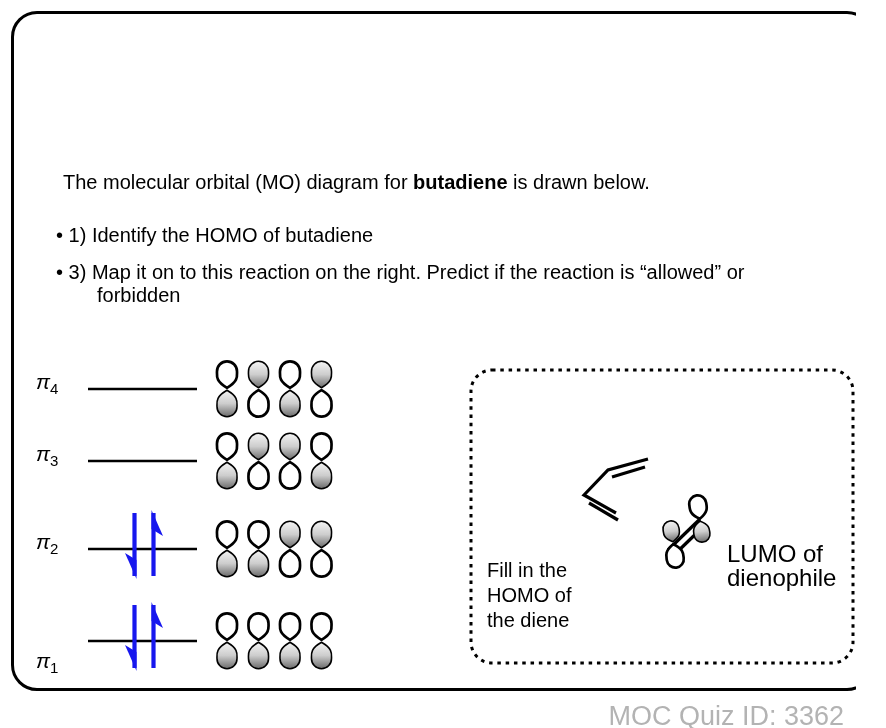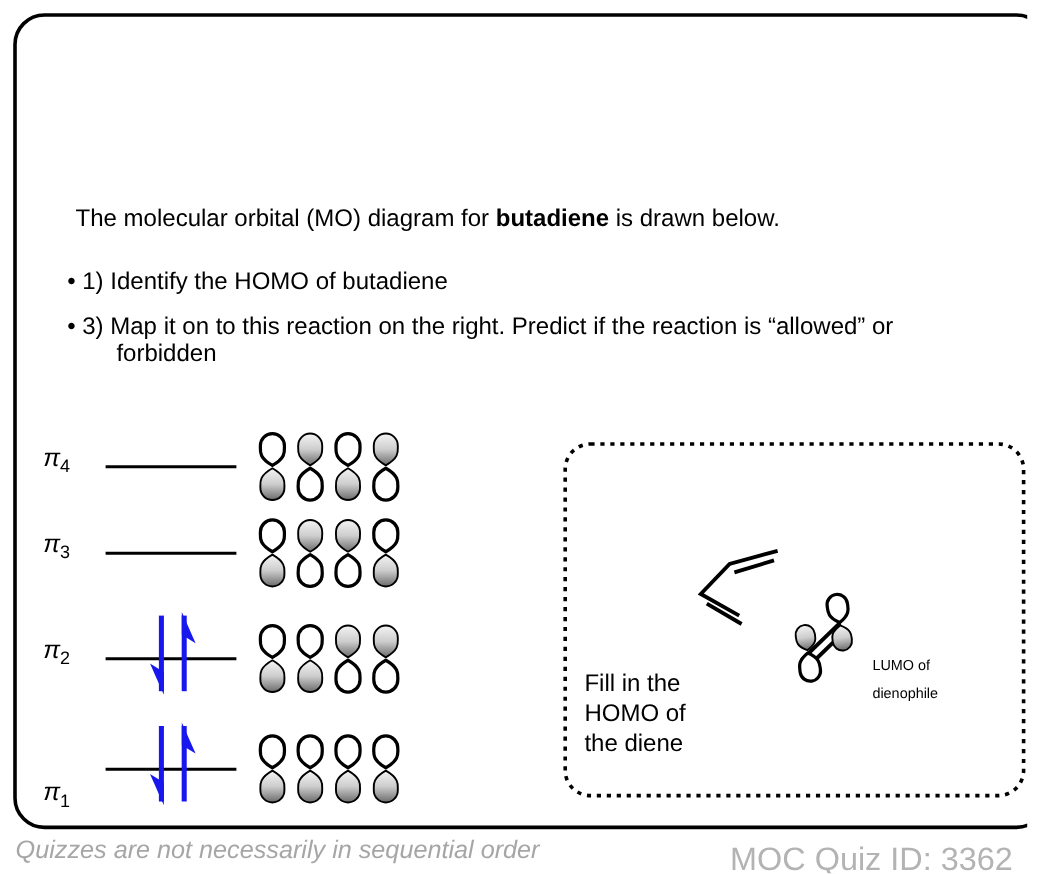--- a/index.html
+++ b/index.html
@@ -12,21 +12,21 @@
   .title b{font-weight:bold;}
   .bullet{position:absolute;left:56px;width:760px;font-size:20px;line-height:23px;
           white-space:pre-line;padding-left:41px;text-indent:-41px;}
   #bullet1{top:224px;}
   #bullet2{top:261px;}
   .pi-label{position:absolute;left:36px;font-family:Liberation Sans, sans-serif;
             font-style:italic;font-size:21px;}
   .pi-label sub{font-style:normal;font-size:15px;line-height:0;}
   .fill-label{position:absolute;left:487px;top:558px;font-size:20px;line-height:25px;
               white-space:pre-line;}
-  .lumo-label{position:absolute;left:727px;top:542px;font-size:12px;line-height:24px;
+  .lumo-label{position:absolute;left:727px;top:542px;font-size:24px;line-height:24px;
               white-space:pre-line;}
   .footer-note{position:absolute;left:13px;top:697px;font-size:21px;font-style:italic;}
   .footer-id{position:absolute;right:12px;top:701px;font-size:27px;}
 </style>
 </head>
 <body>
 
 <div id="stage">
 
   <div class="main-border"></div>
@@ -229,19 +229,18 @@
   <div id="bullet1" class="bullet">• 1) Identify the HOMO of butadiene</div>
   <div id="bullet2" class="bullet">• 3) Map it on to this reaction on the right. Predict if the reaction is “allowed” or
 forbidden</div>
 
   <div class="fill-label">Fill in the
 HOMO of
 the diene</div>
   <div class="lumo-label">LUMO of
 dienophile</div>
 
-  <div class="footer-note" style="color: rgb(166, 166, 166);">Quizzes are not necessarily in sequential order</div>
   <div class="footer-id" style="color: rgb(179, 179, 179);">MOC Quiz ID: 3362</div>
 <div class="pi-label" style="top: 370px;"><span>π</span><sub>4</sub></div>
     <div class="pi-label" style="top: 442px;"><span>π</span><sub>3</sub></div>
     <div class="pi-label" style="top: 530px; text-align: right;"><span>π</span><sub>2</sub></div>
     <div class="pi-label" style="top: 649px;"><span>π</span><sub>1</sub></div>
   </div>
 
 </body></html>

